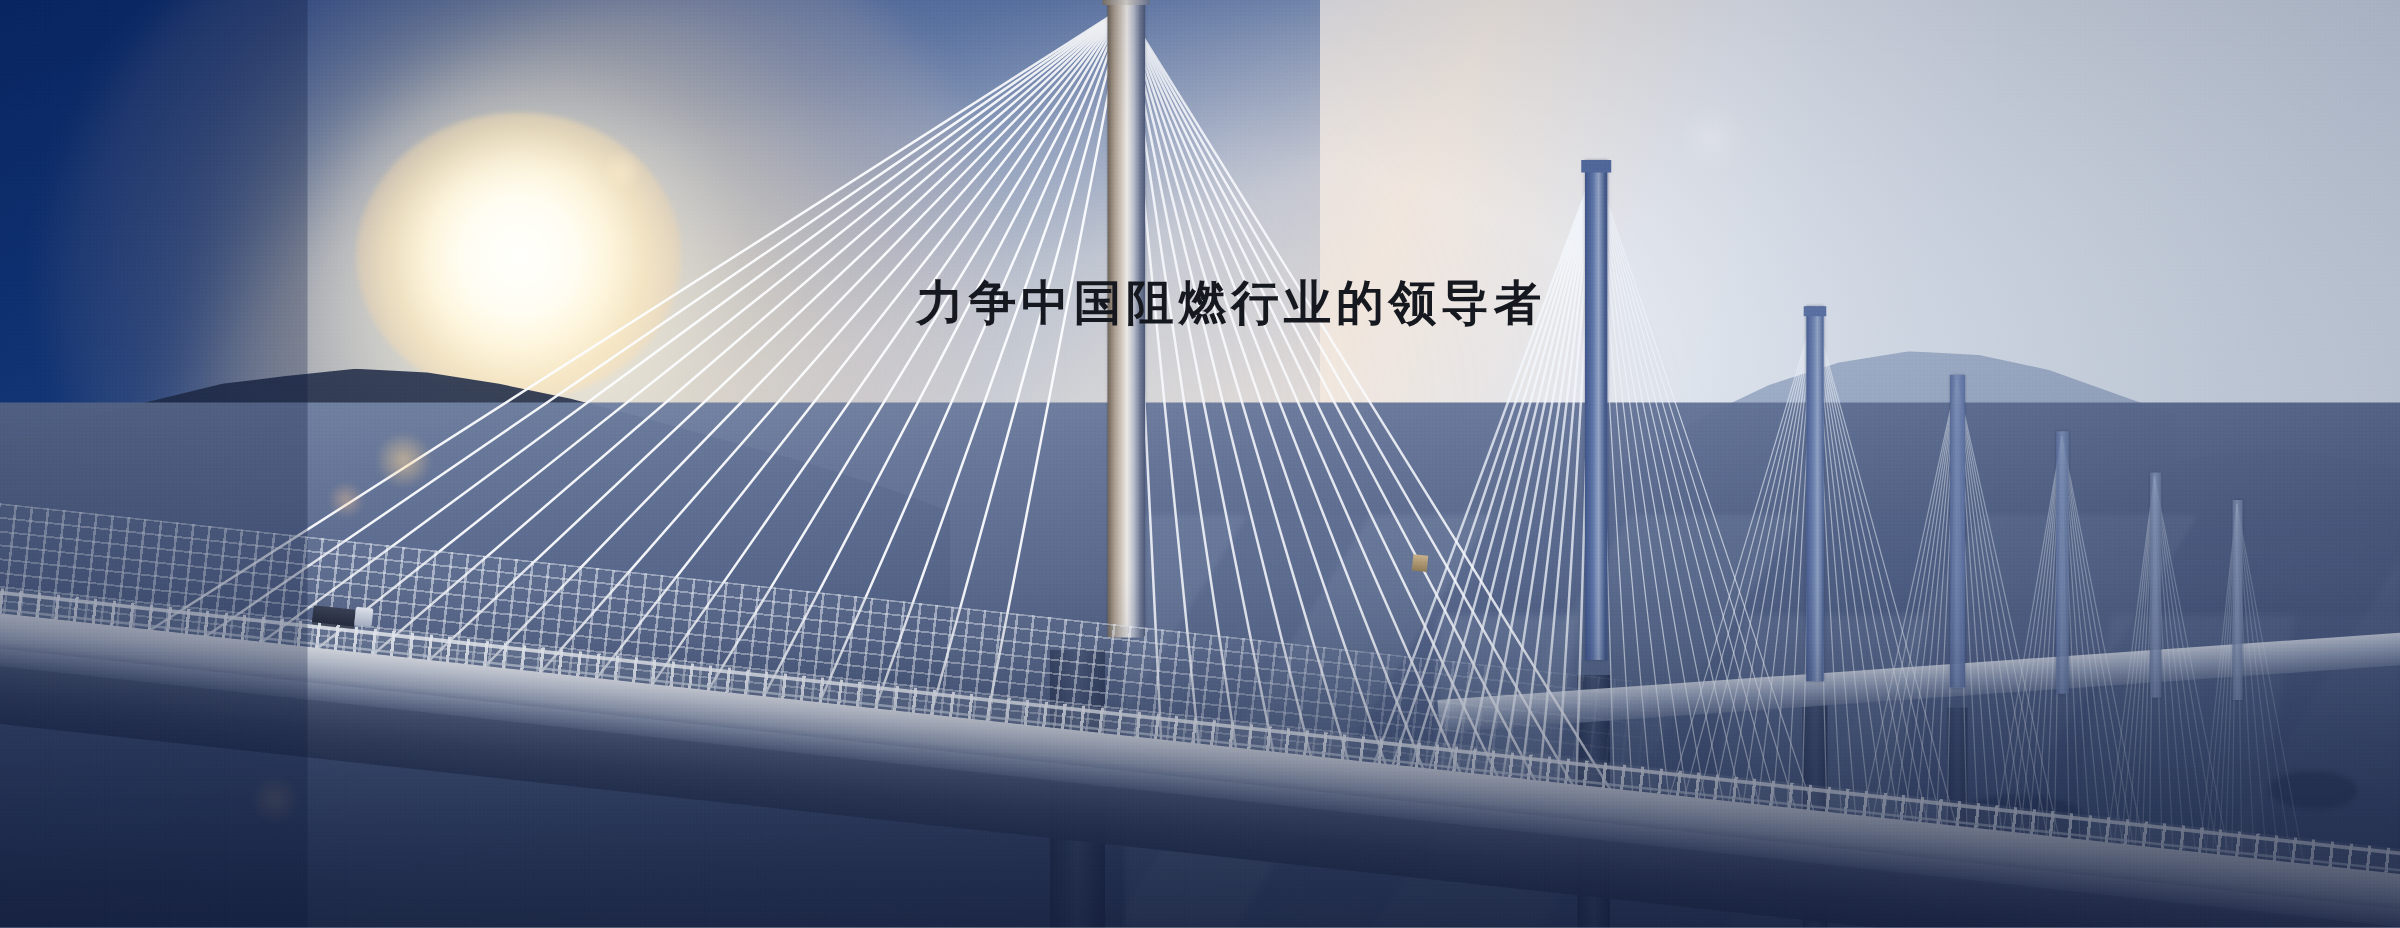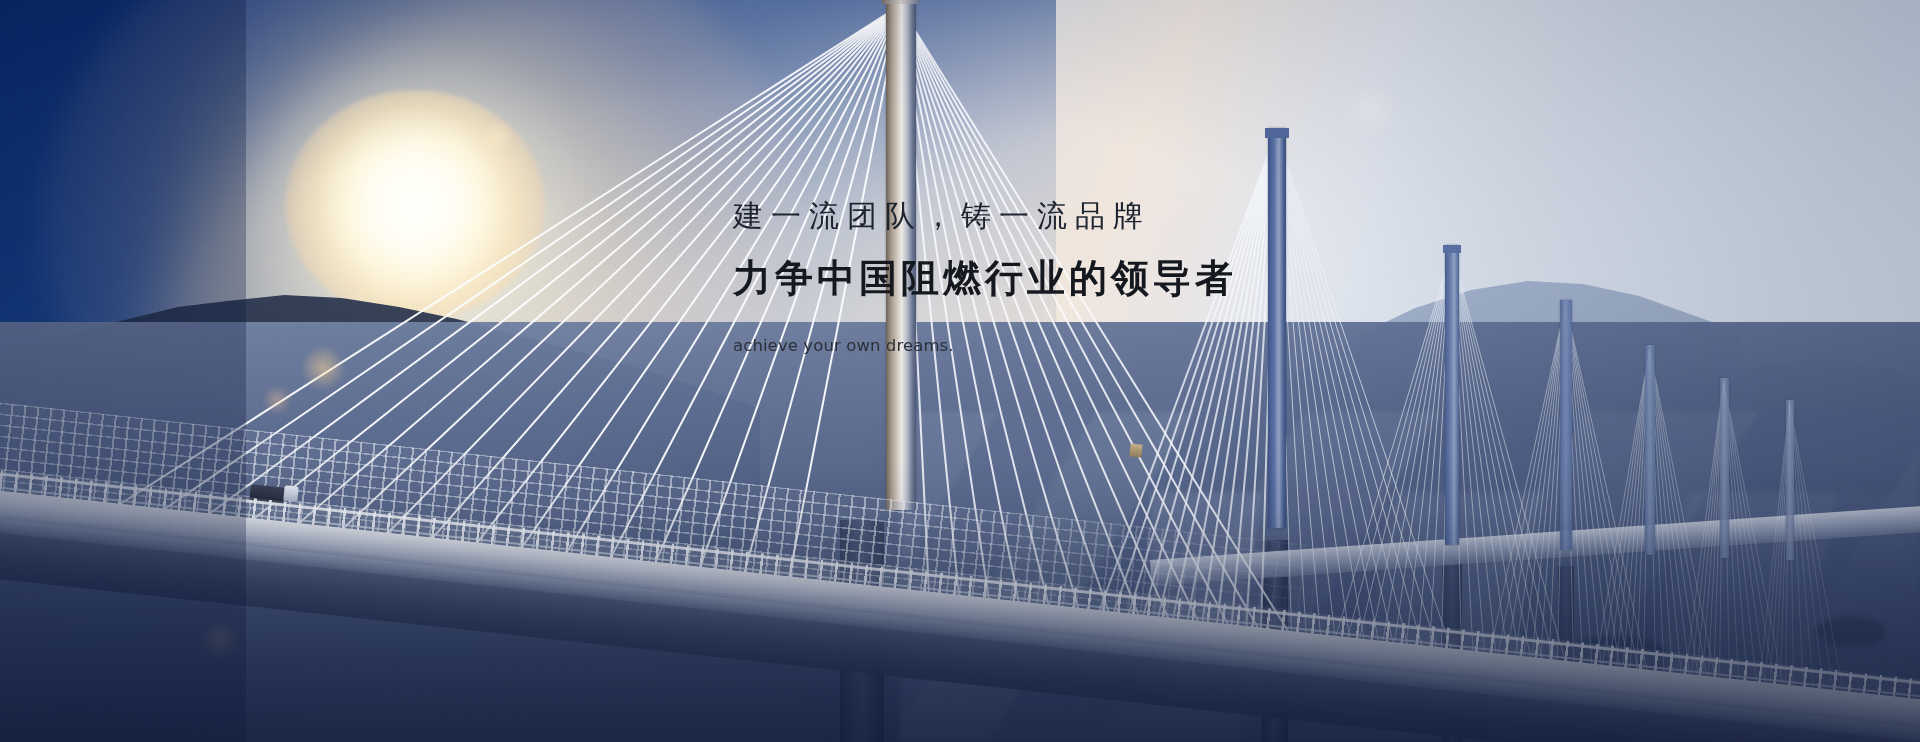--- a/index.html
+++ b/index.html
@@ -529,21 +529,19 @@
 
   <div class="band-left"></div>
   <div class="bottom-shade"></div>
   <div class="vignette"></div>
   <div class="halftone"></div>
 
   <div class="content">
 
 
     <div class="copy">
-      <div class="headline-sub">建一流团队，铸一流品牌</div>
       <div class="headline-main">力争中国阻燃行业的领导者</div>
       <div class="blurb">
-        <span>achieve your own dreams.</span>
       </div>
     </div>
 
   </div>
 </div>
 
 </body></html>

